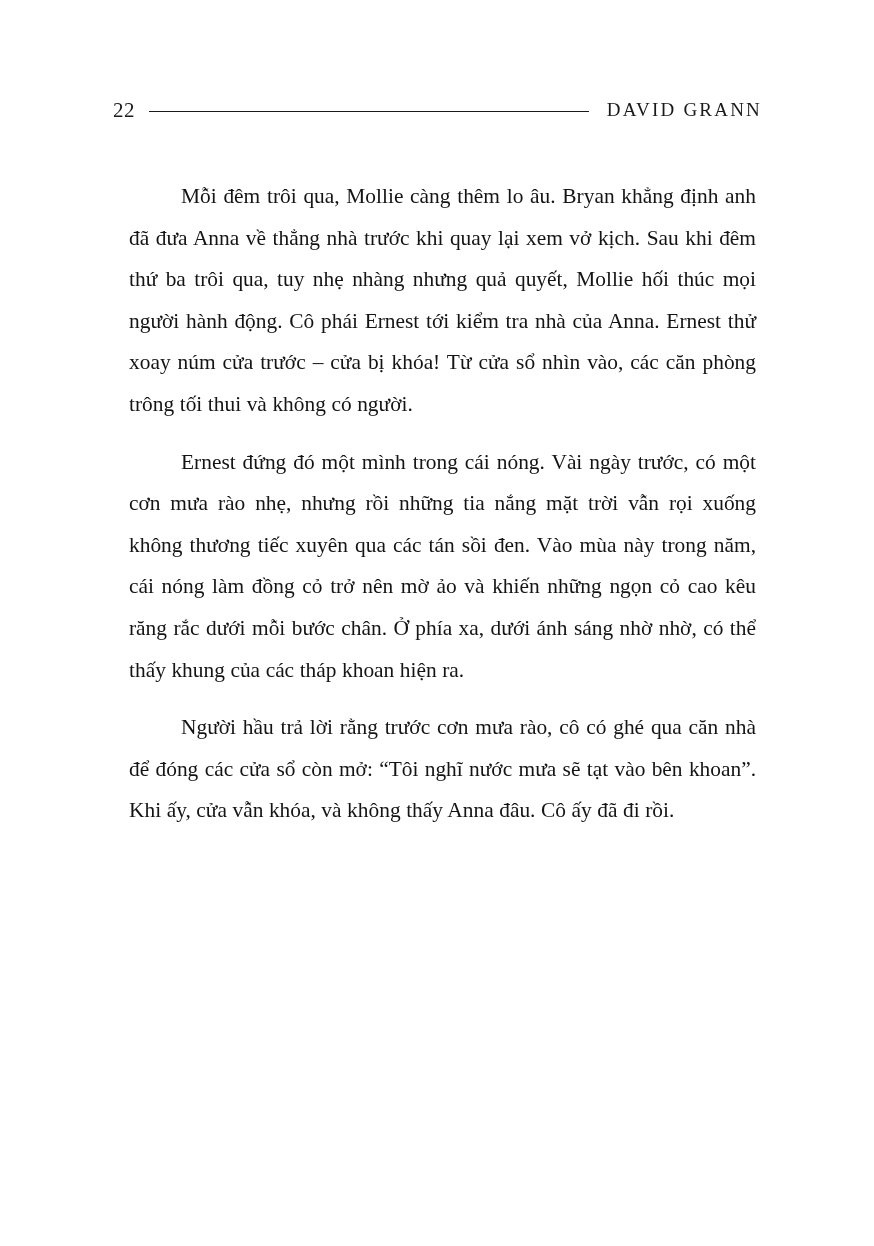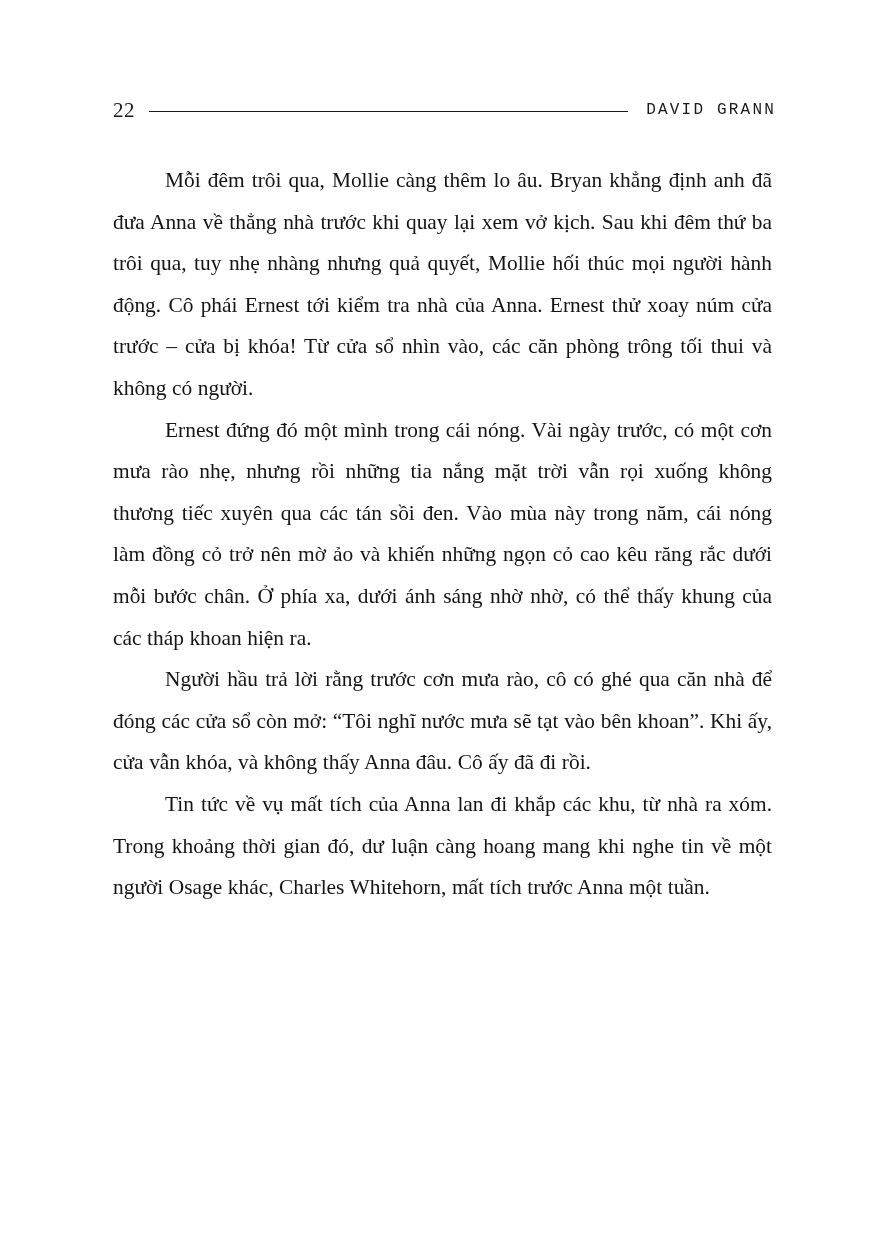--- a/index.html
+++ b/index.html
@@ -19,56 +19,56 @@
     width: 874px;
     height: 1246px;
     box-sizing: border-box;
     padding: 0;
     background: #ffffff;
   }
   .running-head {
     position: absolute;
     top: 95px;
     left: 113px;
-    right: 98px;
+    right: 112px;
     height: 30px;
     display: flex;
     align-items: center;
     gap: 0;
   }
   .folio {
     font-size: 21px;
     letter-spacing: 0.5px;
     color: #1a1a1a;
     font-family: "Liberation Serif", "DejaVu Serif", serif;
     padding-right: 14px;
     white-space: nowrap;
   }
   .head-rule {
     flex: 1 1 auto;
     height: 1px;
     background: #1a1a1a;
     margin-top: 2px;
   }
   .book-author {
-    font-size: 16px;
+    font-size: 19px;
     letter-spacing: 2.2px;
     padding-left: 18px;
     white-space: nowrap;
     font-variant: small-caps;
-    font-family: Liberation Mono, monospace;
+    font-family: Liberation Serif, serif;
   }
   .body-text {
     position: absolute;
     top: 160px;
     left: 113px;
     width: 659px;
   }
   .body-text p {
-    margin: 0;
+    margin: 16px;
     font-size: 21.4px;
     line-height: 41.6px;
     text-align: justify;
     text-indent: 52px;
     color: #141414;
     hyphens: none;
     word-spacing: 0.2px;
   }
 </style>
 </head>
@@ -79,16 +79,15 @@
   <div class="running-head">
     <span class="folio">22</span>
     <span class="head-rule"></span>
     <span class="book-author">DAVID GRANN</span>
   </div>
 
   <div class="body-text">
     <p>Mỗi đêm trôi qua, Mollie càng thêm lo âu. Bryan khẳng định anh đã đưa Anna về thẳng nhà trước khi quay lại xem vở kịch. Sau khi đêm thứ ba trôi qua, tuy nhẹ nhàng nhưng quả quyết, Mollie hối thúc mọi người hành động. Cô phái Ernest tới kiểm tra nhà của Anna. Ernest thử xoay núm cửa trước – cửa bị khóa! Từ cửa sổ nhìn vào, các căn phòng trông tối thui và không có người.</p>
     <p>Ernest đứng đó một mình trong cái nóng. Vài ngày trước, có một cơn mưa rào nhẹ, nhưng rồi những tia nắng mặt trời vẫn rọi xuống không thương tiếc xuyên qua các tán sồi đen. Vào mùa này trong năm, cái nóng làm đồng cỏ trở nên mờ ảo và khiến những ngọn cỏ cao kêu răng rắc dưới mỗi bước chân. Ở phía xa, dưới ánh sáng nhờ nhờ, có thể thấy khung của các tháp khoan hiện ra.</p>
     <p>Người hầu trả lời rằng trước cơn mưa rào, cô có ghé qua căn nhà để đóng các cửa sổ còn mở: “Tôi nghĩ nước mưa sẽ tạt vào bên khoan”. Khi ấy, cửa vẫn khóa, và không thấy Anna đâu. Cô ấy đã đi rồi.</p>
-    <p>Tin tức về vụ mất tích của Anna lan đi khắp các khu, từ nhà ra xóm. Trong khoảng thời gian đó, dư luận càng hoang mang khi nghe tin về một người Osage khác, Charles Whitehorn, mất tích trước Anna một tuần.</p>
   </div>
 
 </div>
 
 </body></html>

